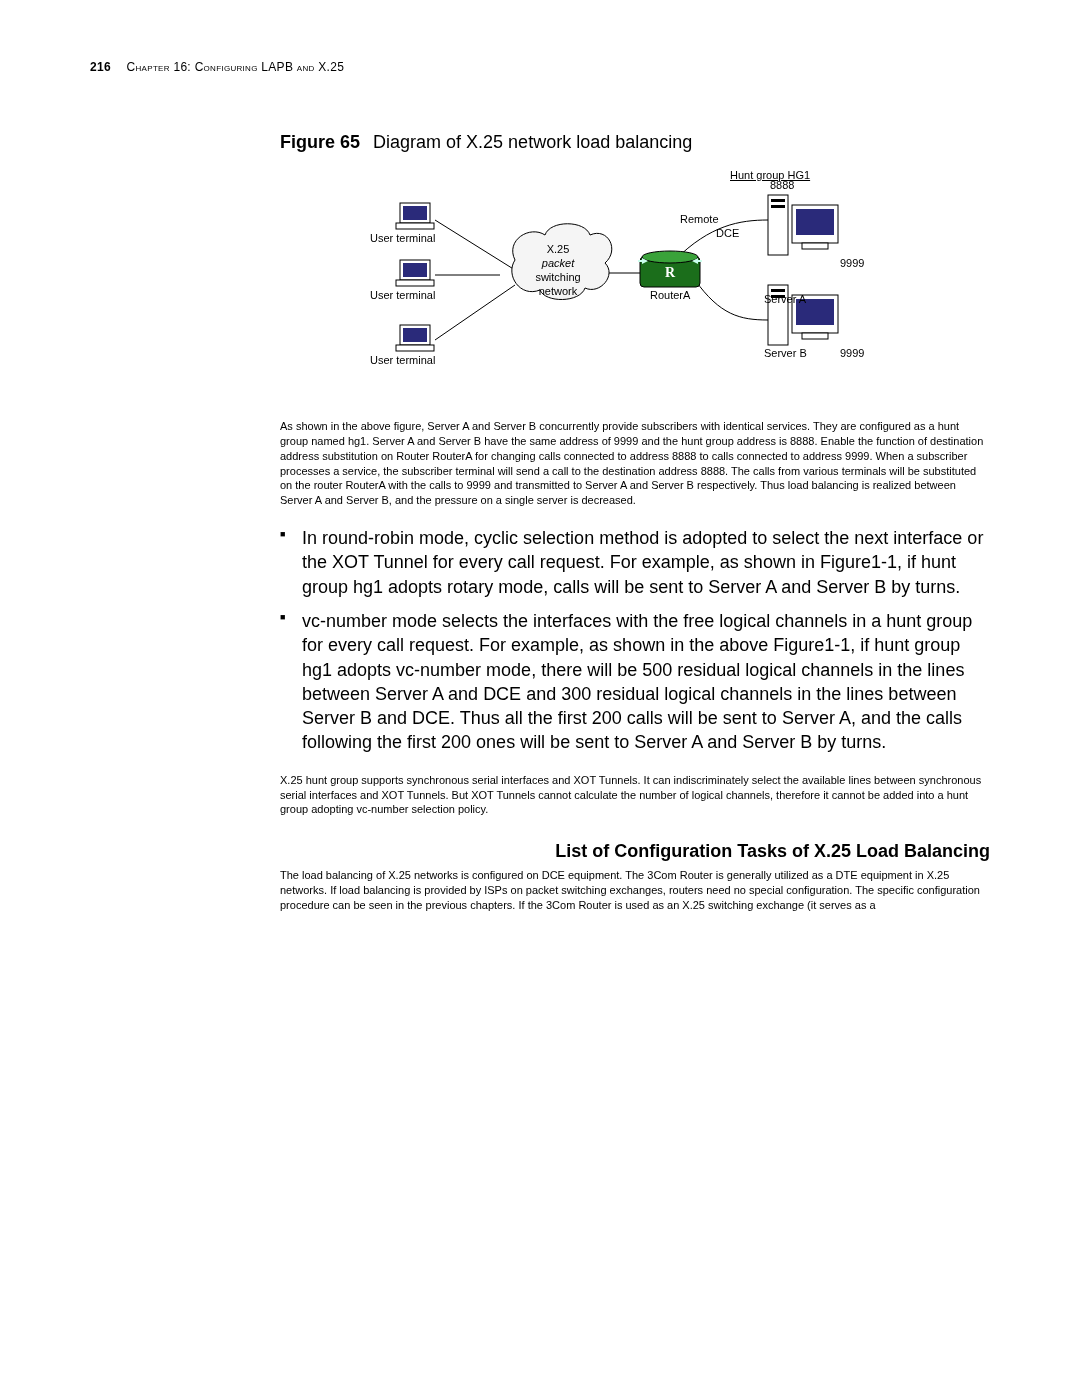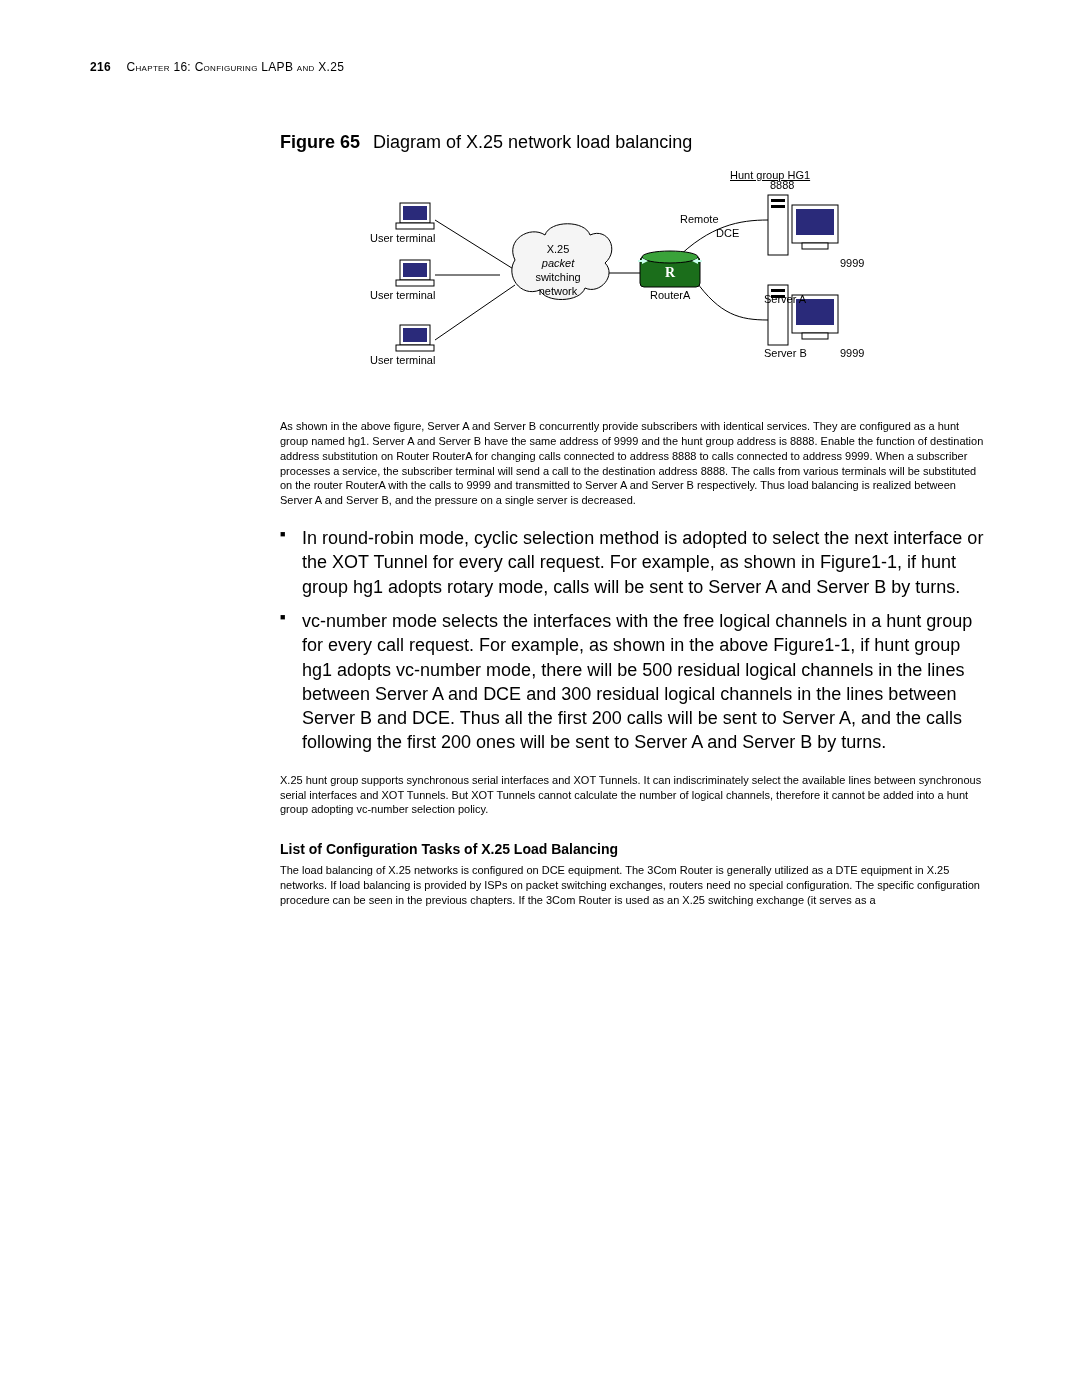--- a/index.html
+++ b/index.html
@@ -67,23 +67,24 @@
     line-height: 1.35;
   }
   ul.bullets li::before {
     content: "■";
     position: absolute;
     left: 0;
     top: 2px;
     font-size: 9px;
   }
   h4.section {
-    font-size: 14px;
+    font-size: 18px;
     font-weight: bold;
     margin: 24px 0 6px 0;
+    text-align: right;
   }
 </style>
 </head>
 <body>
 
 <div class="page">
 
   <div class="header-line">
     <span class="page-num">216</span>
     <span class="chapter">Chapter 16: Configuring LAPB and X.25</span>

